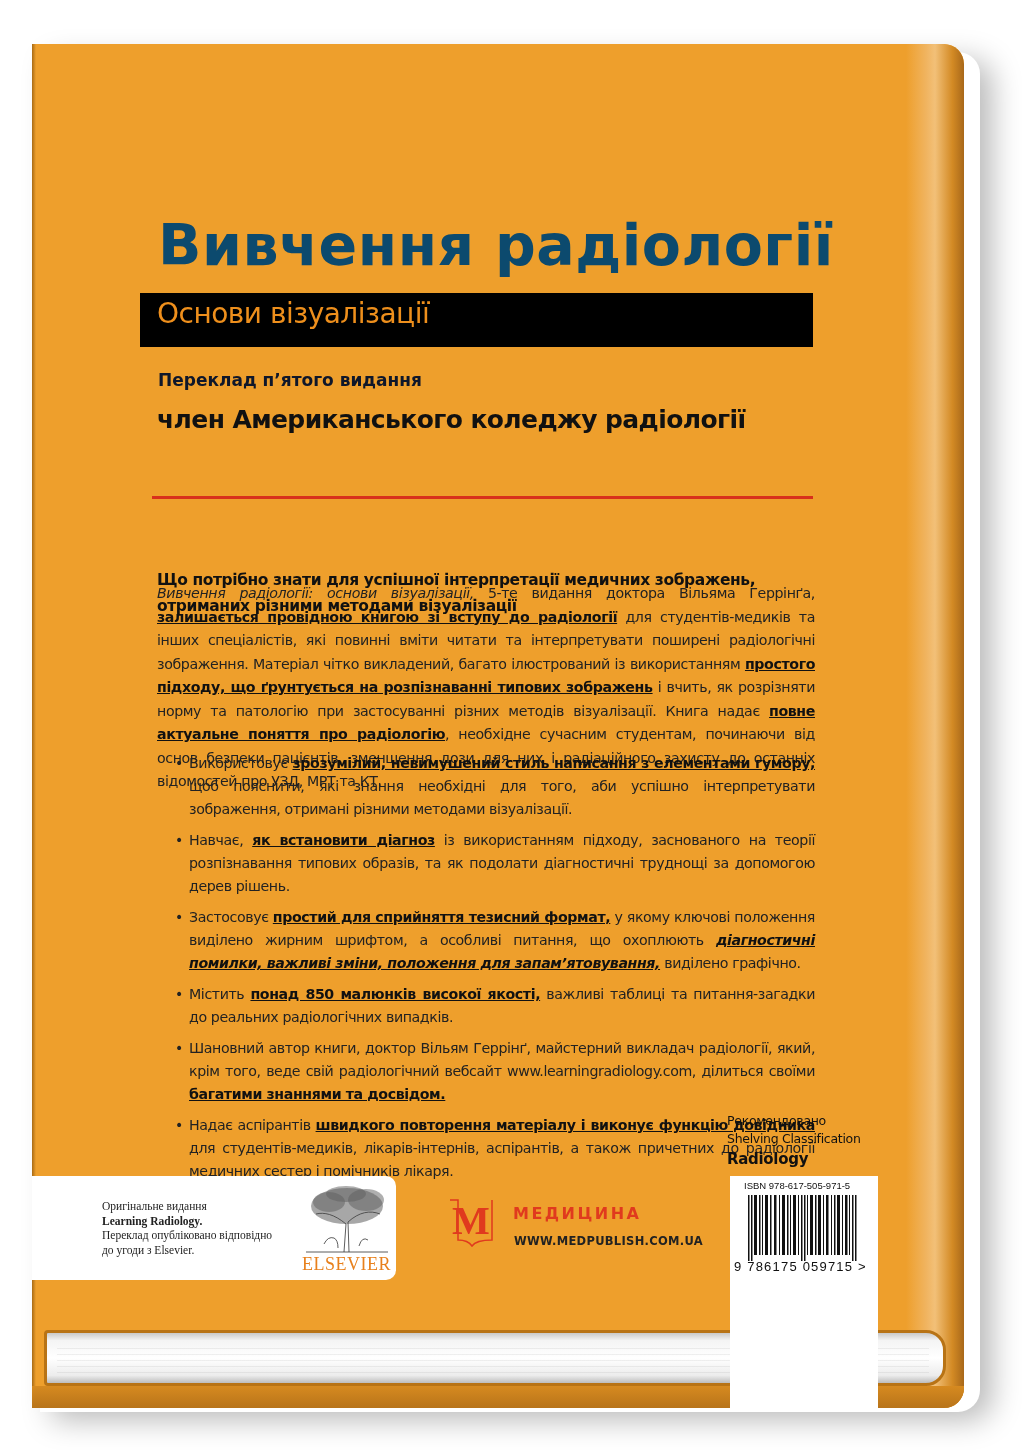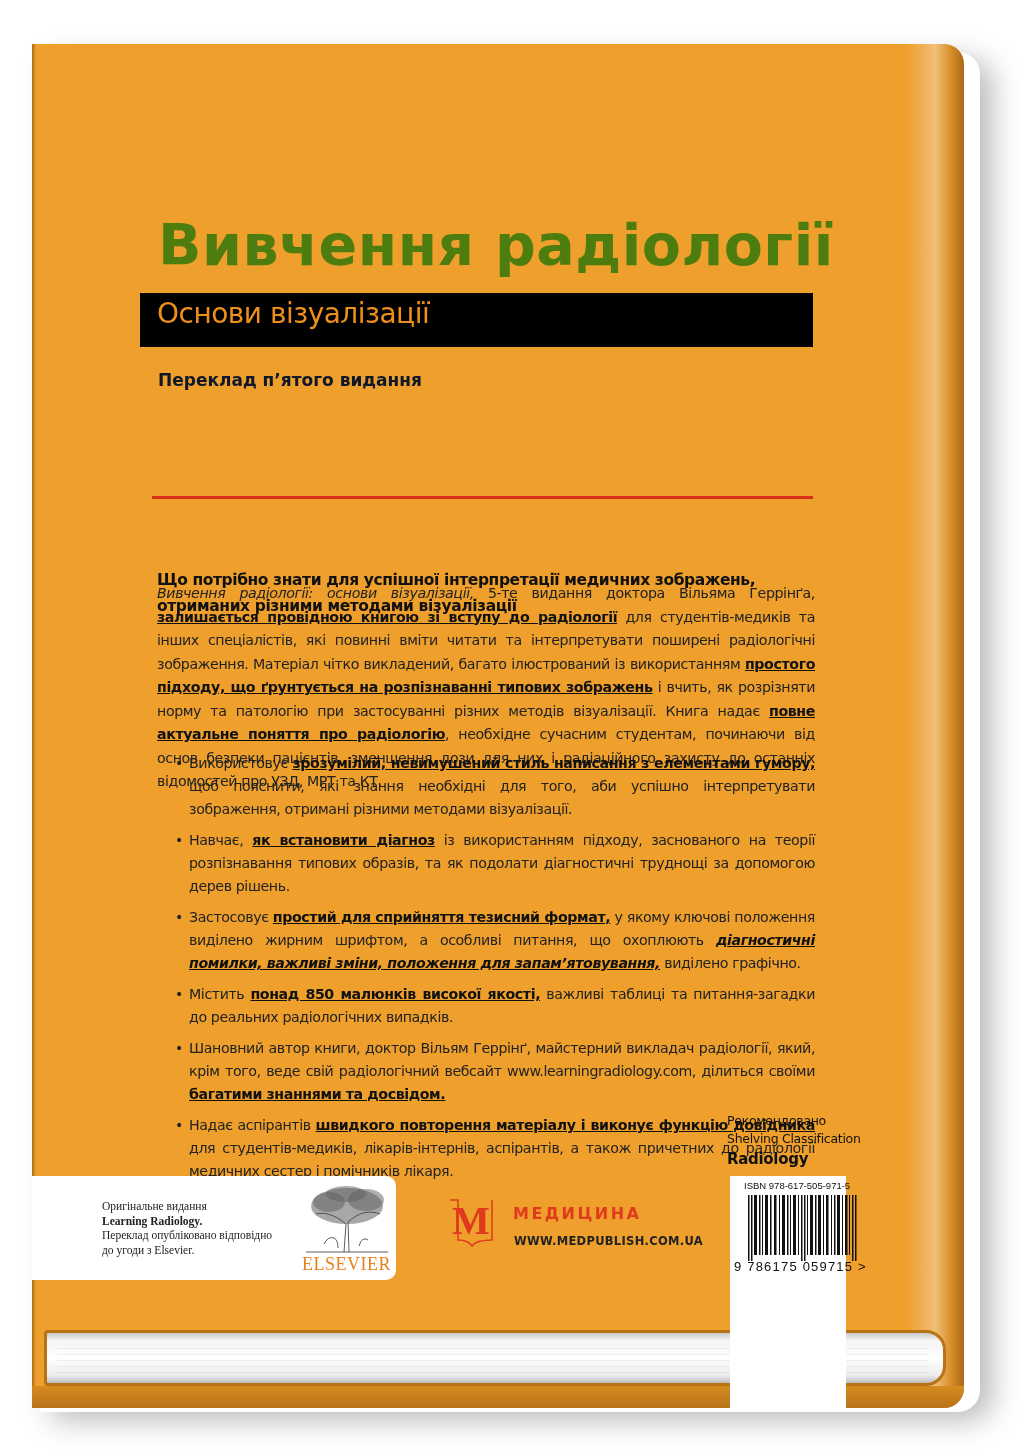--- a/index.html
+++ b/index.html
@@ -36,21 +36,21 @@
   .pages .lines {
     position:absolute; left:10px; right:14px; top:10px; bottom:10px;
     background: repeating-linear-gradient(to bottom, transparent 0 5px, rgba(0,0,0,0.06) 5px 6px);
   }
   .bottom-edge {
     position:absolute; left:0; bottom:0; width:100%; height:22px;
     background:linear-gradient(to bottom, #d68a20, #b8741a);
   }
 
   .title {
-    position:absolute; left:158px; top:212px; font-size:57px; font-weight:bold; color:#4d7c0f;
+    position:absolute; left:158px; top:212px; font-size:57px; font-weight:bold; color:#0c4a6e;
     letter-spacing:0.5px; white-space:nowrap;
   }
   .subtitle-bar {
     position:absolute; left:140px; top:293px; width:673px; height:54px; background:#000;
   }
   .subtitle {
     position:absolute; left:157px; top:297px; font-size:28px; color:#ee8f1c; white-space:nowrap;
     letter-spacing:-0.5px;
   }
   .edition {
@@ -81,21 +81,21 @@
   .bullets li .dot {
     position:absolute; left:0; top:0; font-size:14px;
   }
 
   .shelving {
     position:absolute; left:727px; top:1112px; color:#111; font-size:12.5px; line-height:18px; letter-spacing:-0.3px;
   }
   .shelving .cat { font-size:15px; font-weight:bold; line-height:22px; }
 
   .barcode-box {
-    position:absolute; left:730px; top:1176px; width:116px; height:232px; background:#fff;
+    position:absolute; left:730px; top:1176px; width:148px; height:232px; background:#fff;
   }
   .isbn-text {
     position:absolute; left:14px; top:4px; font-size:9.5px; color:#111; font-family:"Liberation Sans", sans-serif; white-space:nowrap;
   }
   .bars {
     position:absolute; left:18px; top:19px; width:110px; height:66px;
   }
   .barcode-digits {
     position:absolute; left:4px; top:83px; font-size:13px; color:#111; font-family:"Liberation Sans", sans-serif; letter-spacing:1.2px; white-space:nowrap;
   }
@@ -136,20 +136,21 @@
   <div class="pages">
       <div class="lines"></div>
     </div>
 </div>
 
 <div class="title">Вивчення радіології</div>
 <div class="subtitle-bar"></div>
 <div class="subtitle">Основи візуалізації</div>
 <div class="edition">Переклад п’ятого видання</div>
 <div class="author">
+  <div>член Американського коледжу радіології</div>
 </div>
 <div class="red-rule"></div>
 
 <div class="lead">Що потрібно знати для успішної інтерпретації медичних зображень, отриманих різними методами візуалізації</div>
 
 <div class="body"><i>Вивчення радіології: основи візуалізації,</i><span> 5-те видання доктора Вільяма Геррінґа, </span><b>залишається провідною книгою зі вступу до радіології</b><span> для студентів-медиків та інших спеціалістів, які повинні вміти читати та інтерпретувати поширені радіологічні зображення. Матеріал чітко викладений, багато ілюстрований із використанням </span><b>простого підходу, що ґрунтується на розпізнаванні типових зображень</b><span> і вчить, як розрізняти норму та патологію при застосуванні різних методів візуалізації. Книга надає </span><b>повне актуальне поняття про радіологію</b><span>, необхідне сучасним студентам, починаючи від основ безпеки пацієнтів, зменшення дози для них і радіаційного захисту до останніх відомостей про УЗД, МРТ та КТ.</span></div>
 
 <ul class="bullets">
   <li><span class="dot">•</span><span>Використовує </span><b>зрозумілий, невимушений стиль написання з елементами гумору,</b><span> щоб пояснити, які знання необхідні для того, аби успішно інтерпретувати зображення, отримані різними методами візуалізації.</span></li>
   <li><span class="dot">•</span><span>Навчає, </span><b>як встановити діагноз</b><span> із використанням підходу, заснованого на теорії розпізнавання типових образів, та як подолати діагностичні труднощі за допомогою дерев рішень.</span></li>

